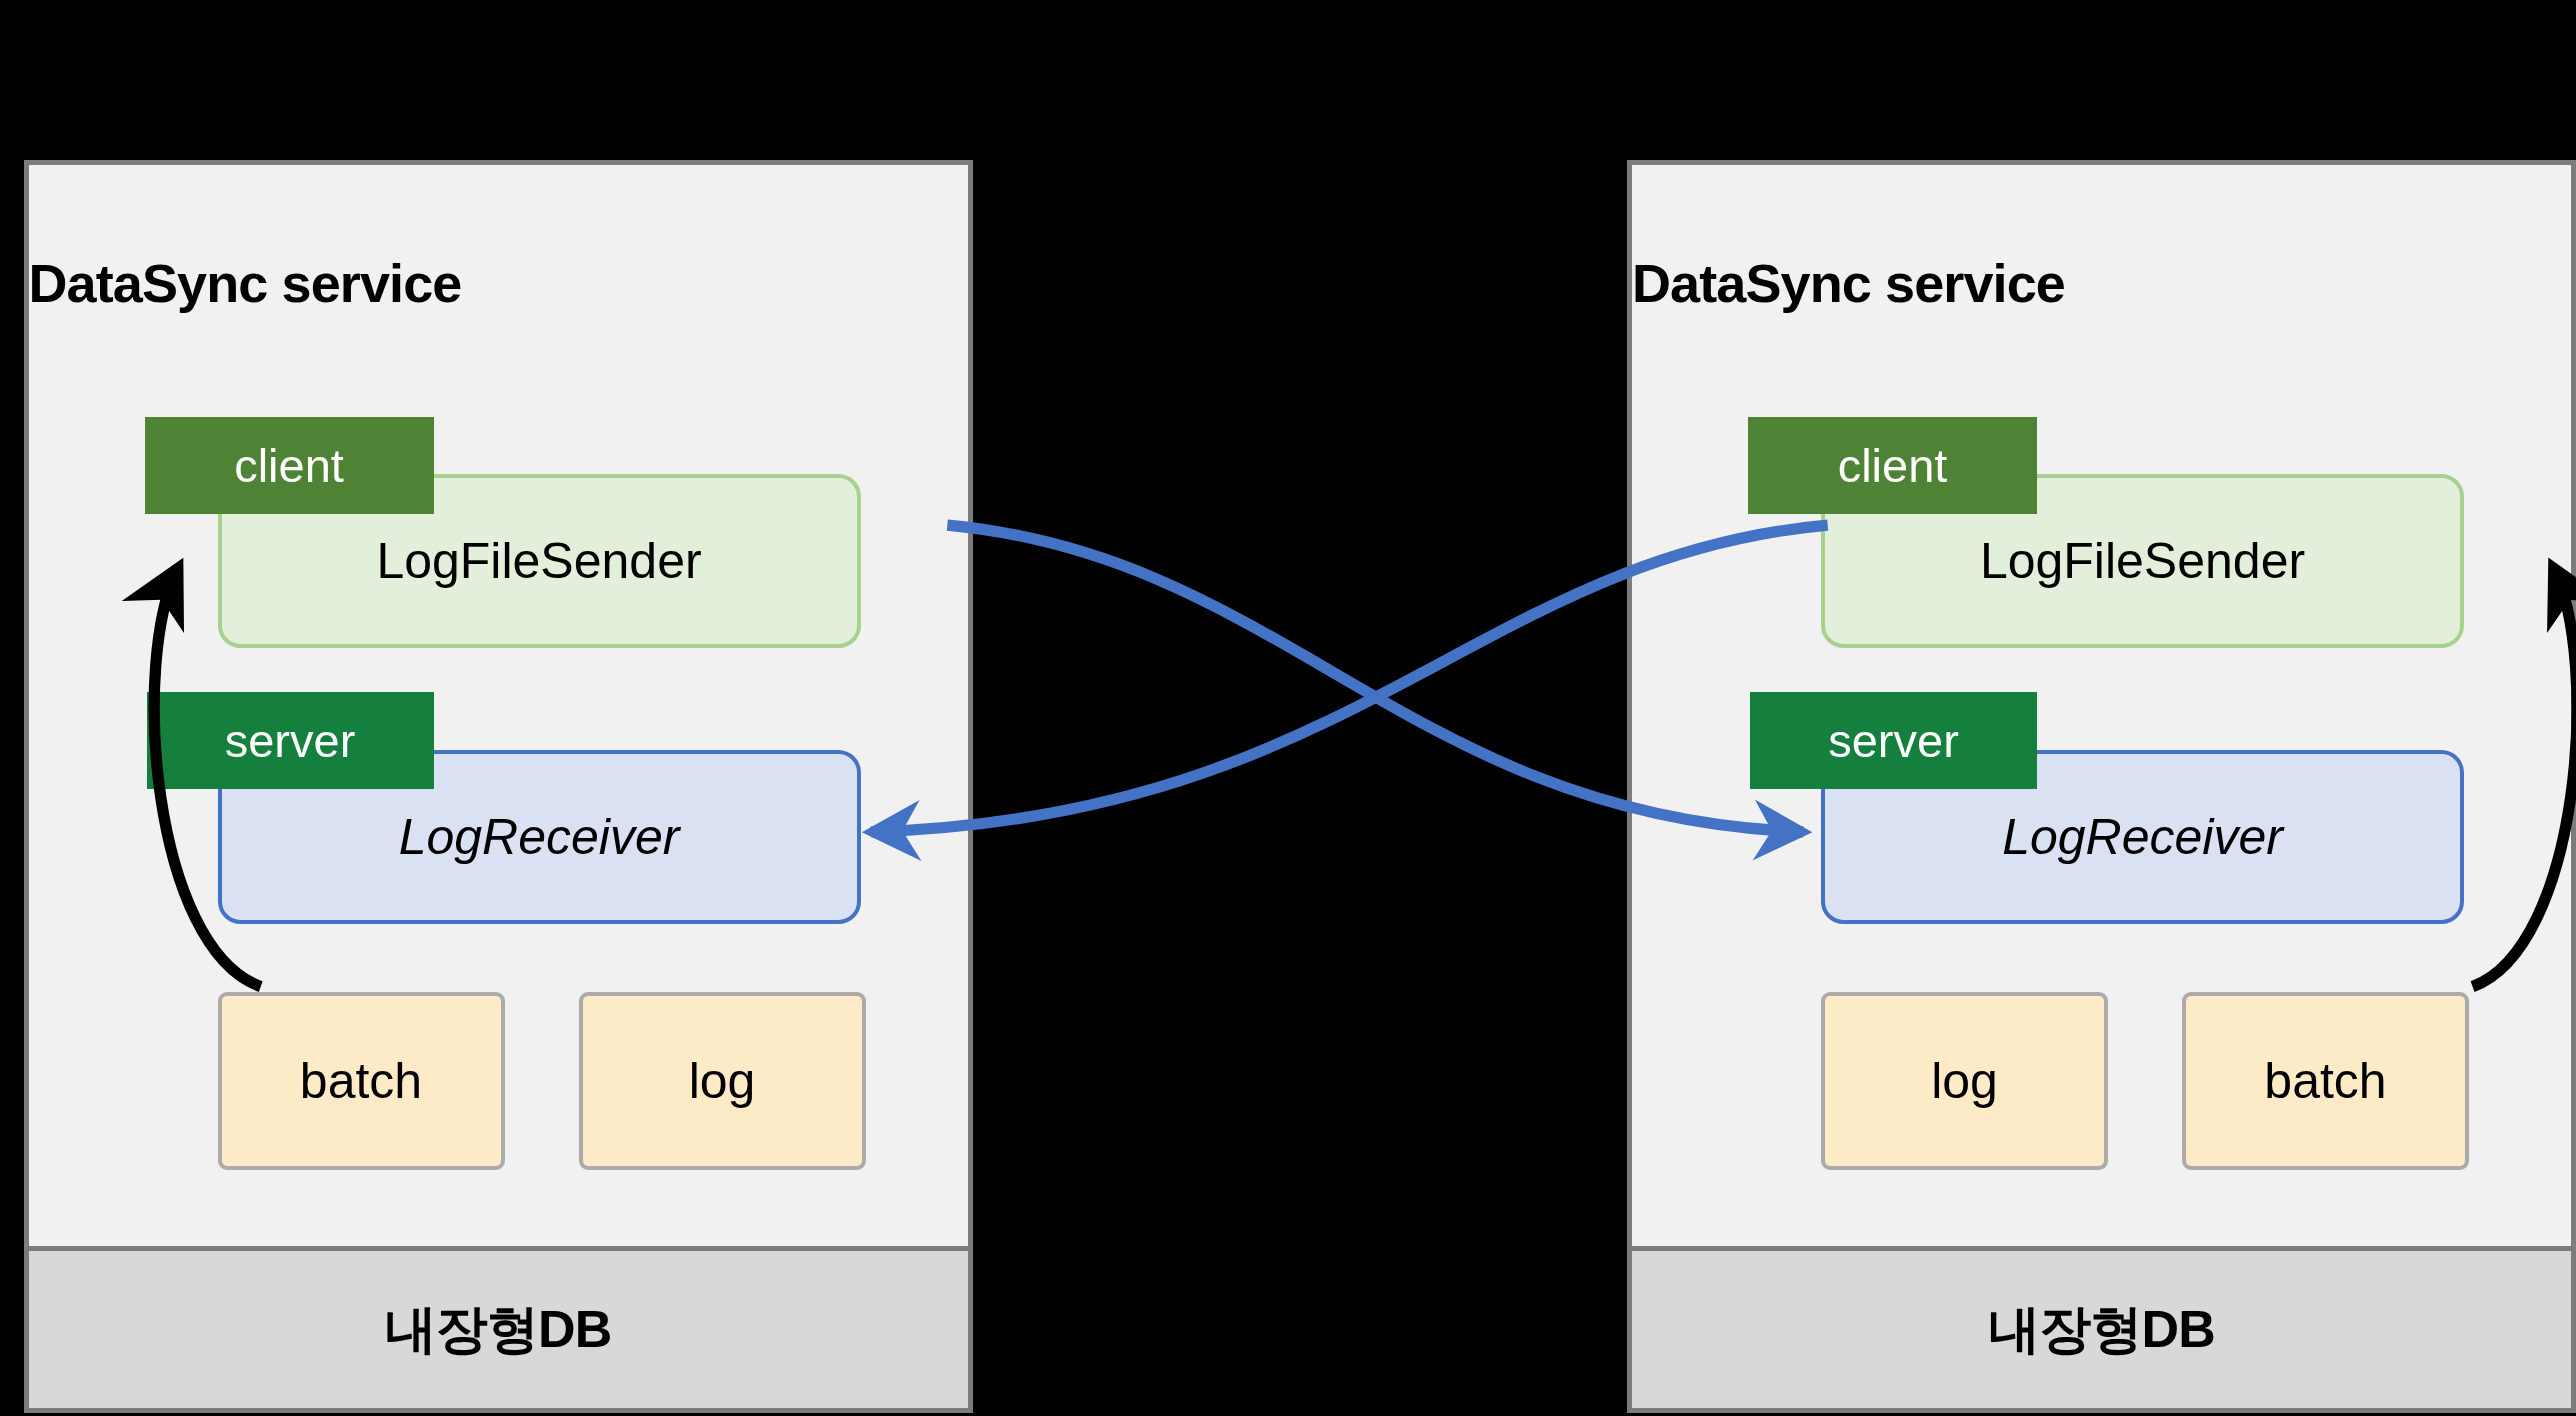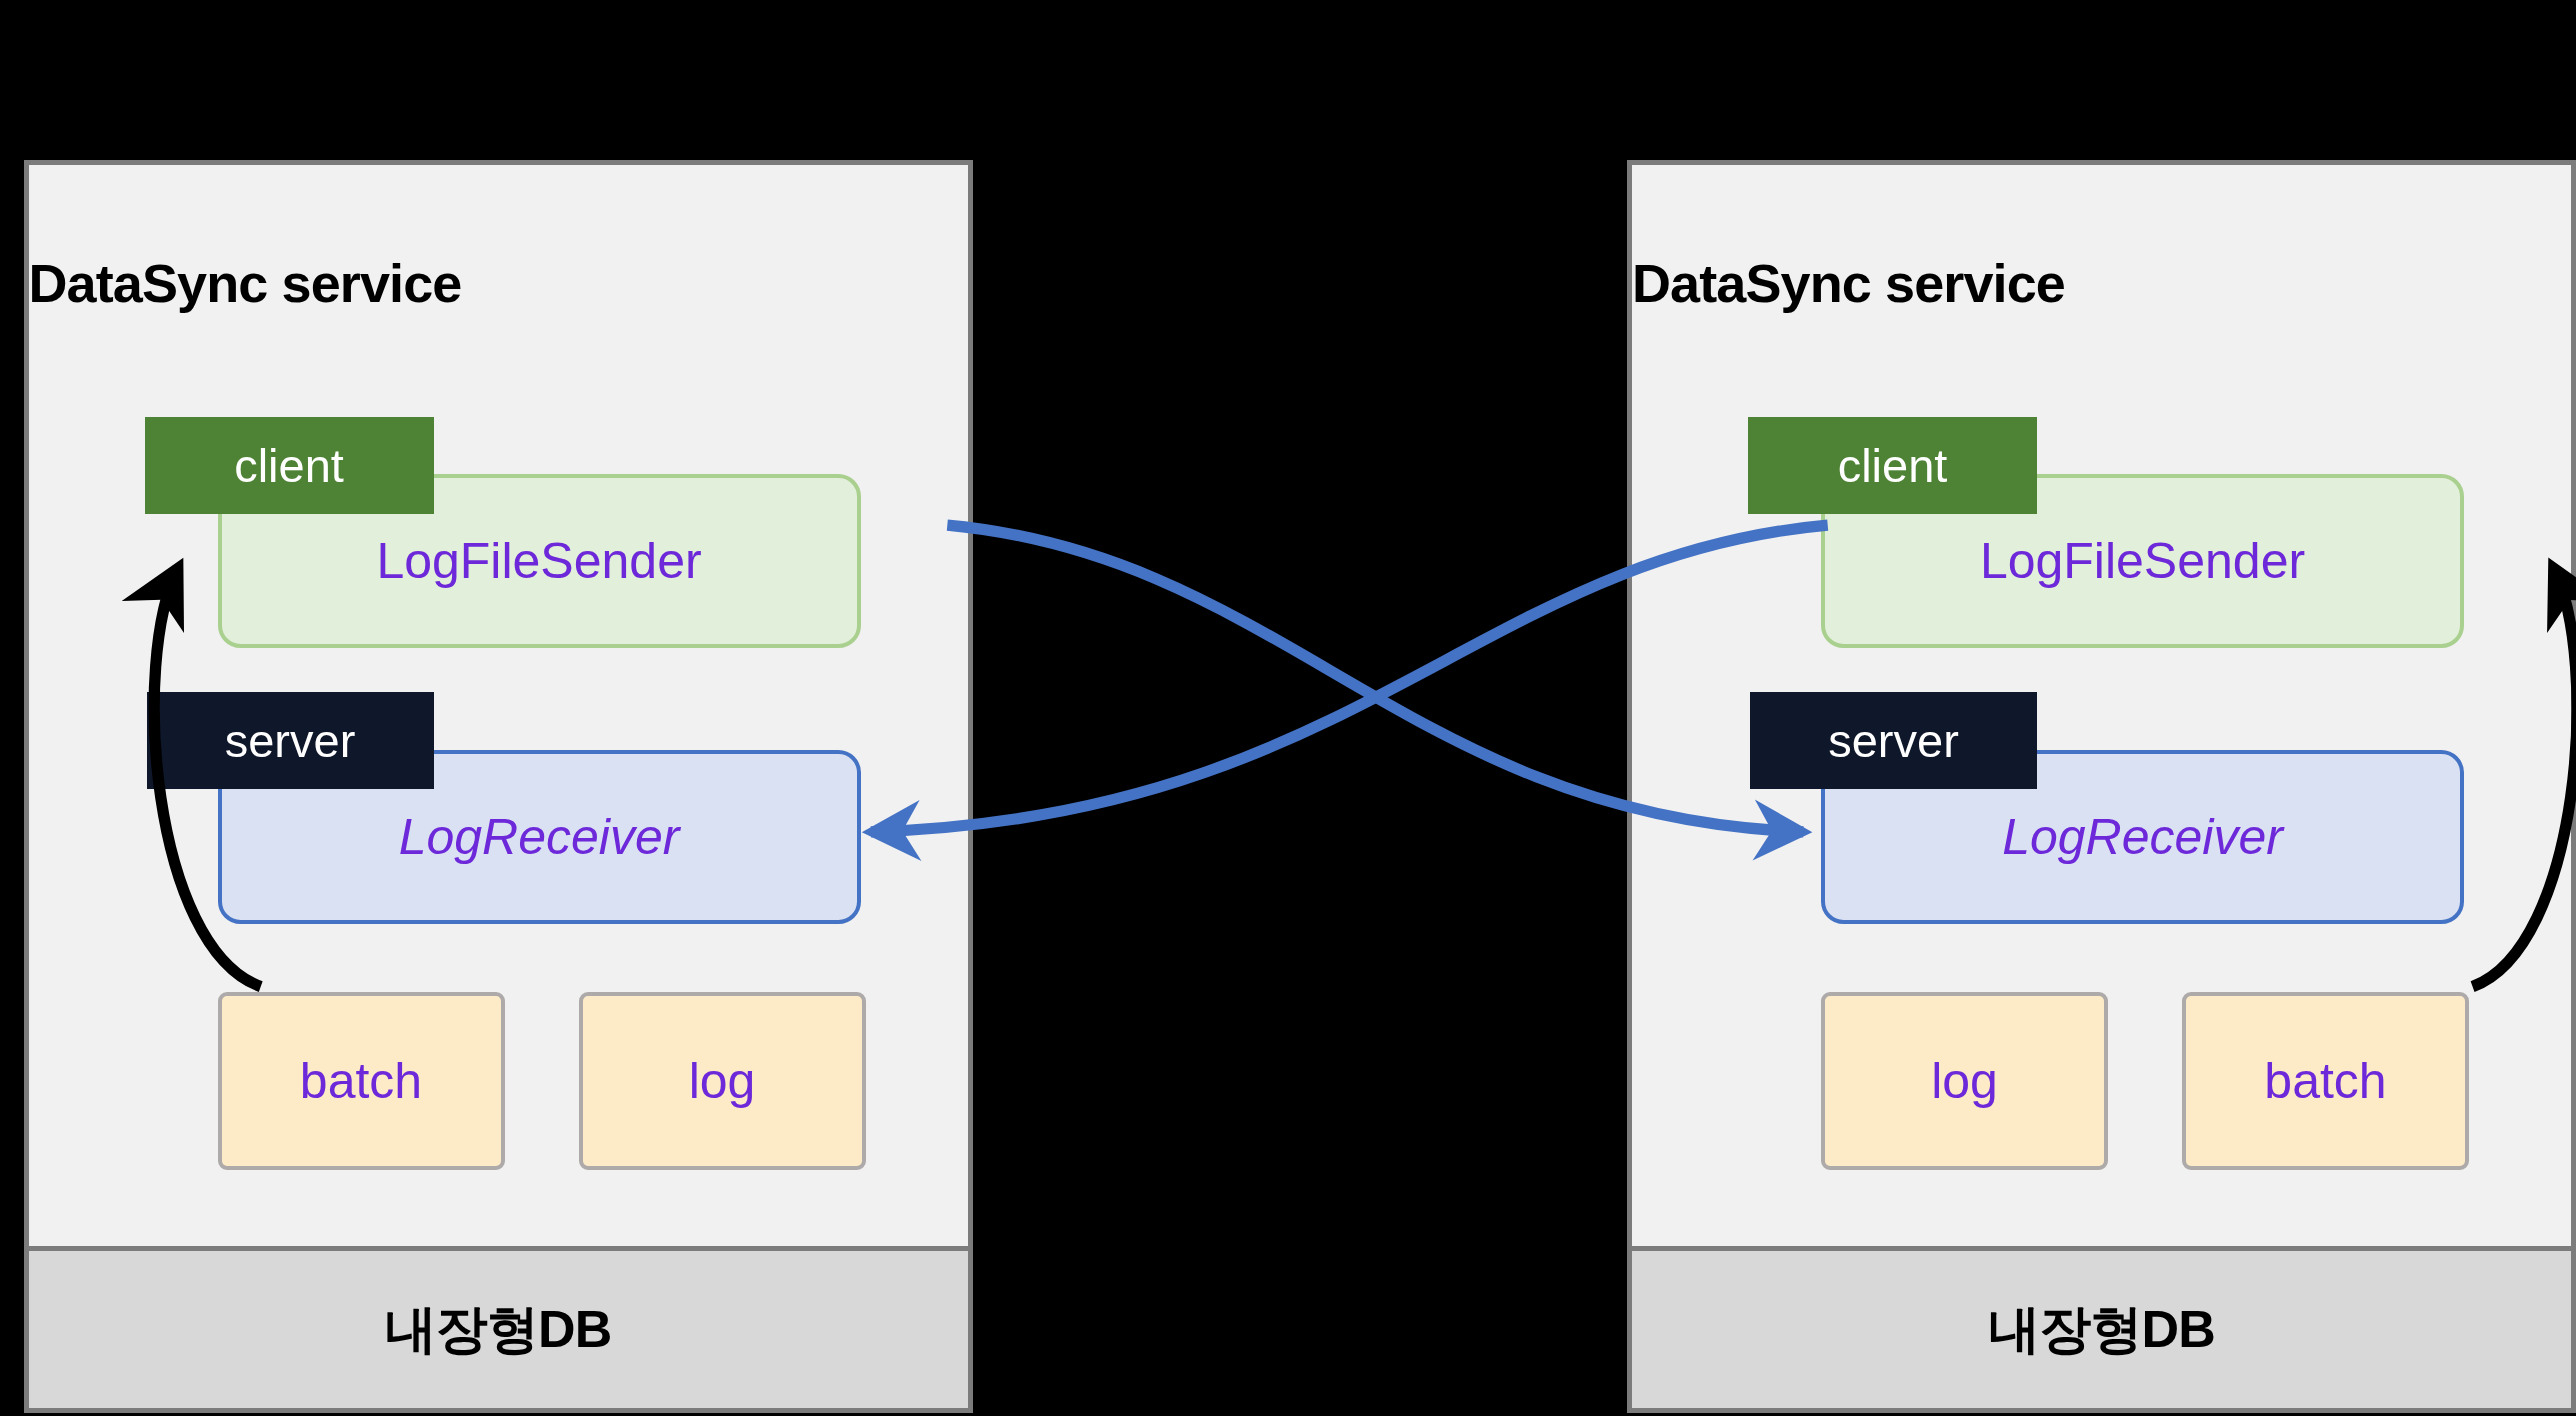--- a/index.html
+++ b/index.html
@@ -67,39 +67,39 @@
 
   
   .cbox {
     position: absolute;
     box-sizing: border-box;
     border-radius: 22.6px;
     display: flex;
     align-items: center;
     justify-content: center;
     font-size: 50px;
-    color: #6d28d9;
+    color: #000000;
   }
   .cbox.green { background: #E2EFDA; border: 4.3px solid #A9D08E; }
   .cbox.blue  { background: #D9E1F2; border: 4.3px solid #4472C4; font-style: italic; }
   .cbox.tan   { background: #FDEBC8; border: 4.3px solid #AEAAAA; border-radius: 9px; }
 
   
   .tag {
     position: absolute;
     box-sizing: border-box;
     display: flex;
     align-items: center;
     justify-content: center;
     color: #FFFFFF;
     font-size: 47px;
     z-index: 5;
   }
   .tag.client { background: #4E8234; }
-  .tag.server { background: #0f172a; }
+  .tag.server { background: #15803d; }
 
   
   #exchange-label {
     position: absolute;
     left: 973px;
     top: 488px;
     width: 654px;
     text-align: center;
     color: #FF0000;
     font-size: 43px;

